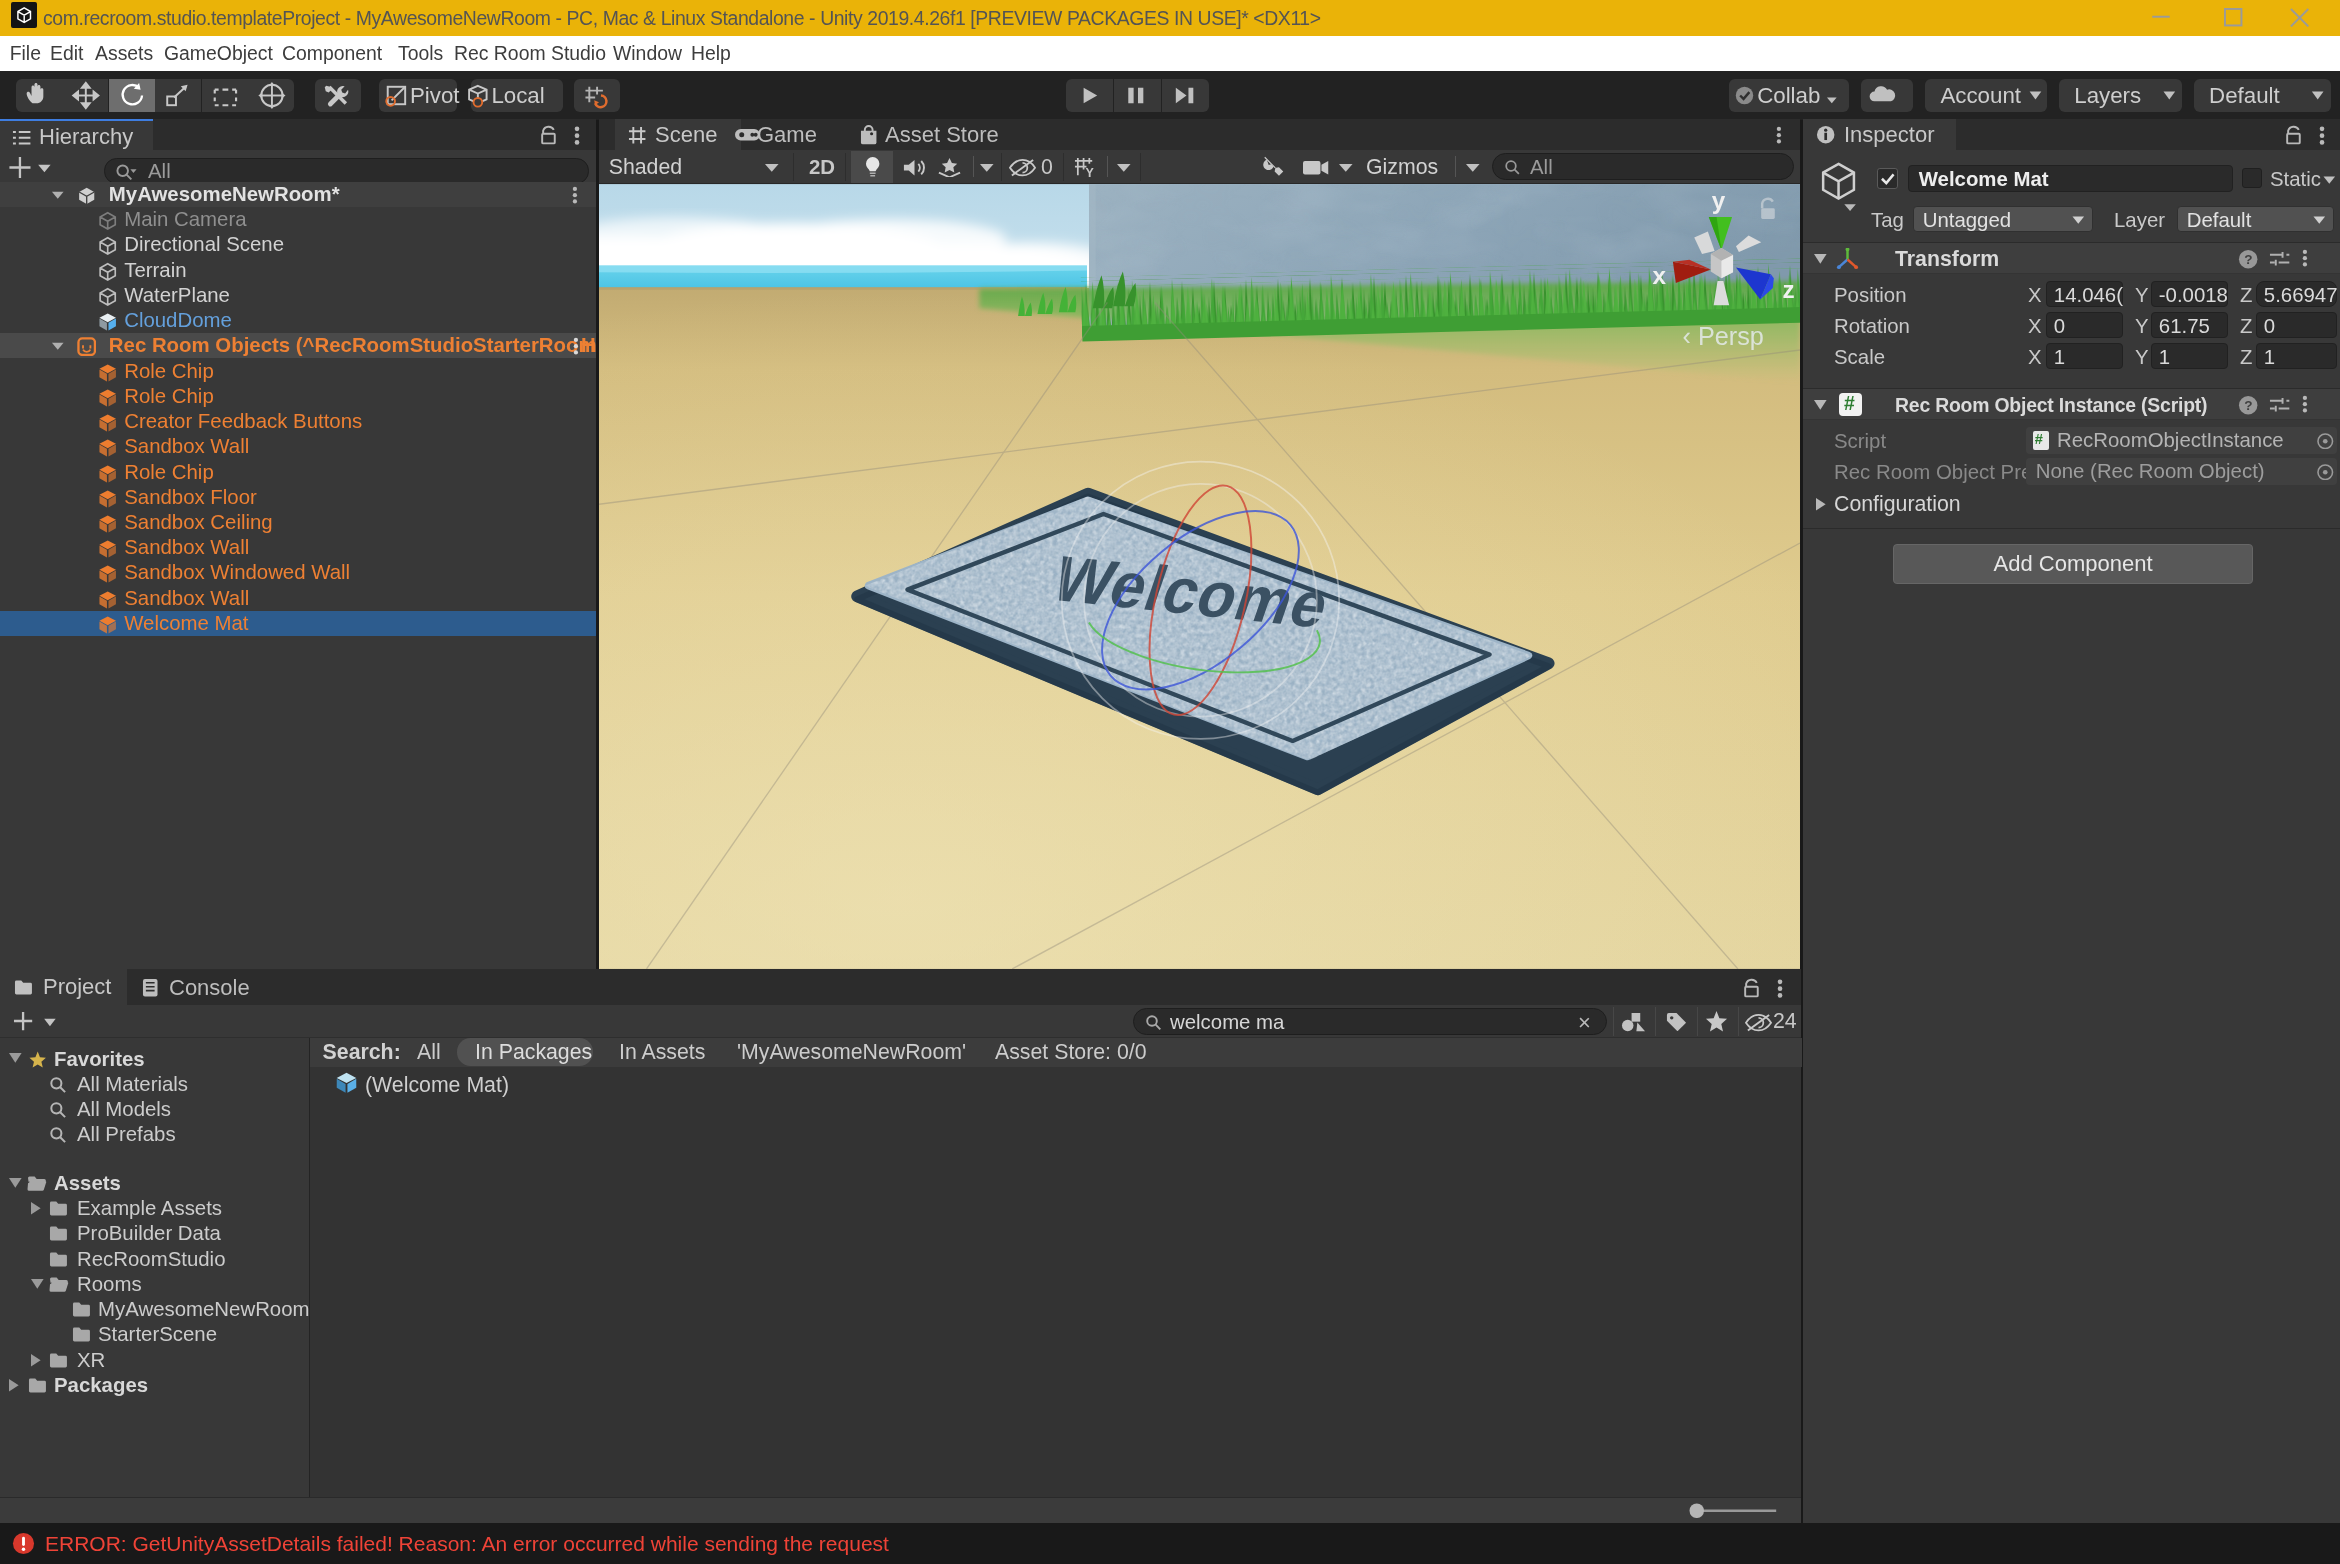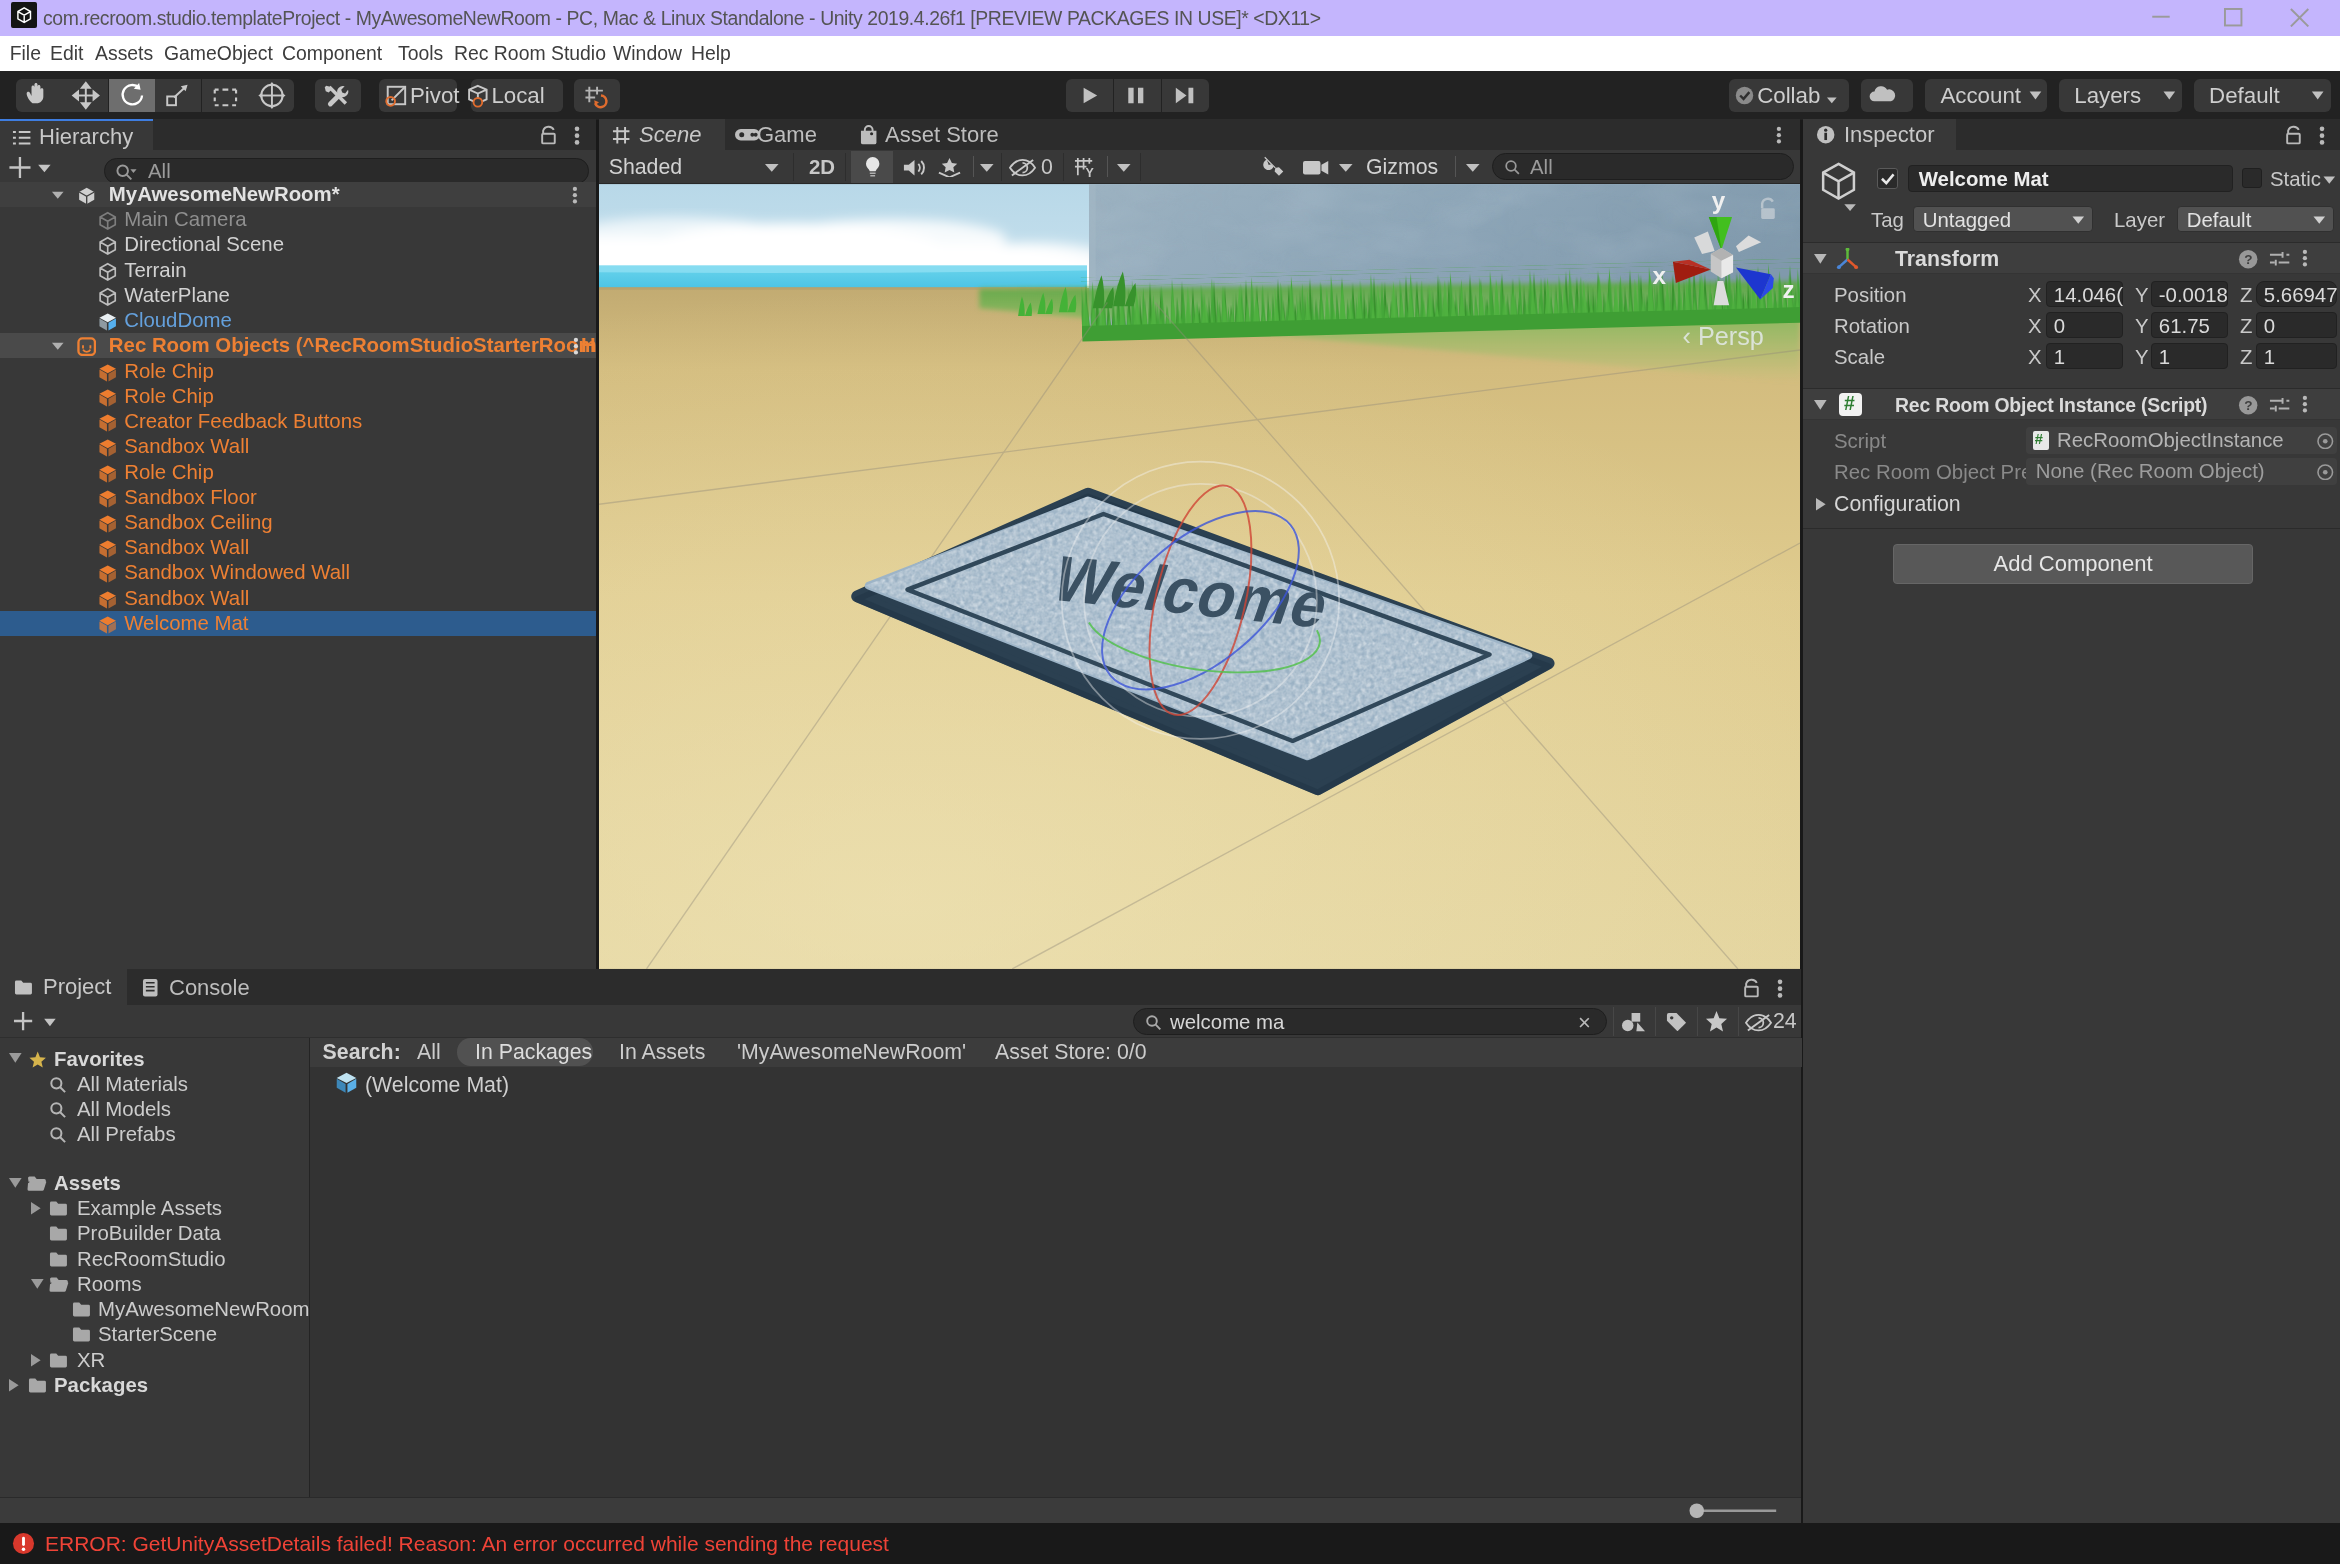--- a/index.html
+++ b/index.html
@@ -2,21 +2,21 @@
 <html><head>
 <meta charset="utf-8">
 <style>
 * { margin:0; padding:0; box-sizing:border-box; }
 html,body { width:2341px; height:1564px; overflow:hidden; background:#191919; }
 body { font-family:"Liberation Sans", sans-serif; -webkit-font-smoothing:antialiased; }
 .abs { position:absolute; }
 #app { position:relative; width:2341px; height:1564px; }
 
 
-#titlebar { left:0; top:0; width:2341px; height:36px; background:#c4b5fd; }
+#titlebar { left:0; top:0; width:2341px; height:36px; background:#eab308; }
 #titlebar .ticon { left:10.7px; top:1.9px; width:26px; height:26px; background:#141414; border-radius:1.9px; }
 #titlebar .ttext { left:43px; top:6.8px; font-size:19.4px; color:#545454; white-space:nowrap; letter-spacing:-0.4px; }
 
 
 #menubar { left:0; top:36px; width:2341px; height:35px; background:#ffffff; color:#3d3d3d; font-size:19.4px; }
 #menubar span { position:absolute; top:5.8px; }
 
 
 #toolbar { left:0; top:71px; width:2341px; height:49px; background:#222222; }
 .tbtn { position:absolute; top:7.8px; height:33px; background:#383838; }
@@ -327,21 +327,21 @@
             <use href="#cubeF"></use>
           </svg><span>Sandbox Wall</span></div>
       <div class="hrow orange" style="top:429px; background:#2d5c8e;"><svg class="icube ind oc" viewBox="0 0 20 20">
             <use href="#cubeF"></use>
           </svg><span>Welcome Mat</span></div>
     </div>
   </div>
 
   <div id="scene" class="abs panel" style="left:599px; top:119px; width:1201px; height:850px;">
     <div class="abs tabstrip" style="left:0; top:0; width:1201px; height:31px;">
-      <div class="tab" style="left:0; width:126px;font-style:italic;">
+      <div class="tab" style="left:16px; width:126px;">
         <svg style="position:absolute; left:12.6px; top:6.8px;" width="18.4" height="18.4" viewBox="0 0 19 19">
             <g stroke="#c8c8c8" stroke-width="2" fill="none">
               <path d="M5.5 1 v17 M13.5 1 v17 M1 5.5 h17 M1 13.5 h17"></path>
             </g>
           </svg>
         <span style="margin-left:40px;">Scene</span>
       </div>
       <svg style="position:absolute; left:136px; top:6.8px;" width="25" height="17.5" viewBox="0 0 26 18">
           <rect x="0" y="3" width="26" height="12" rx="6" fill="#bdbdbd"></rect>
           <circle cx="7" cy="9" r="2.6" fill="#2c2c2c"></circle>

